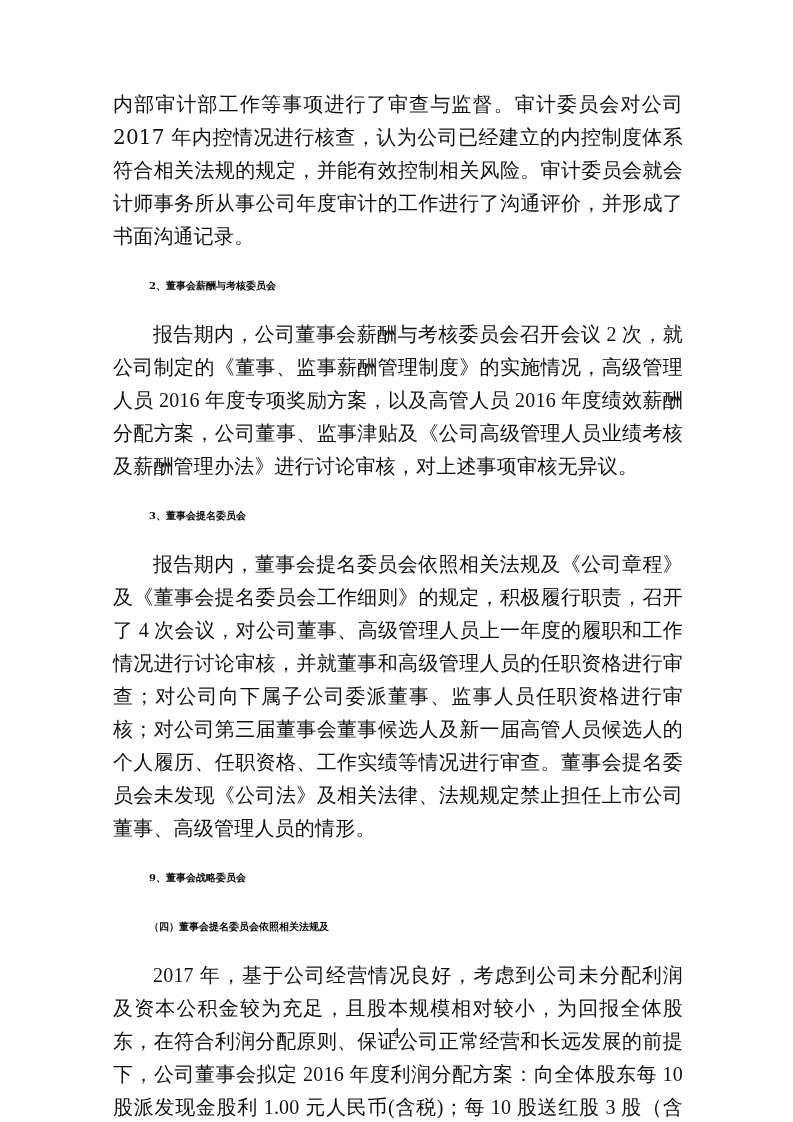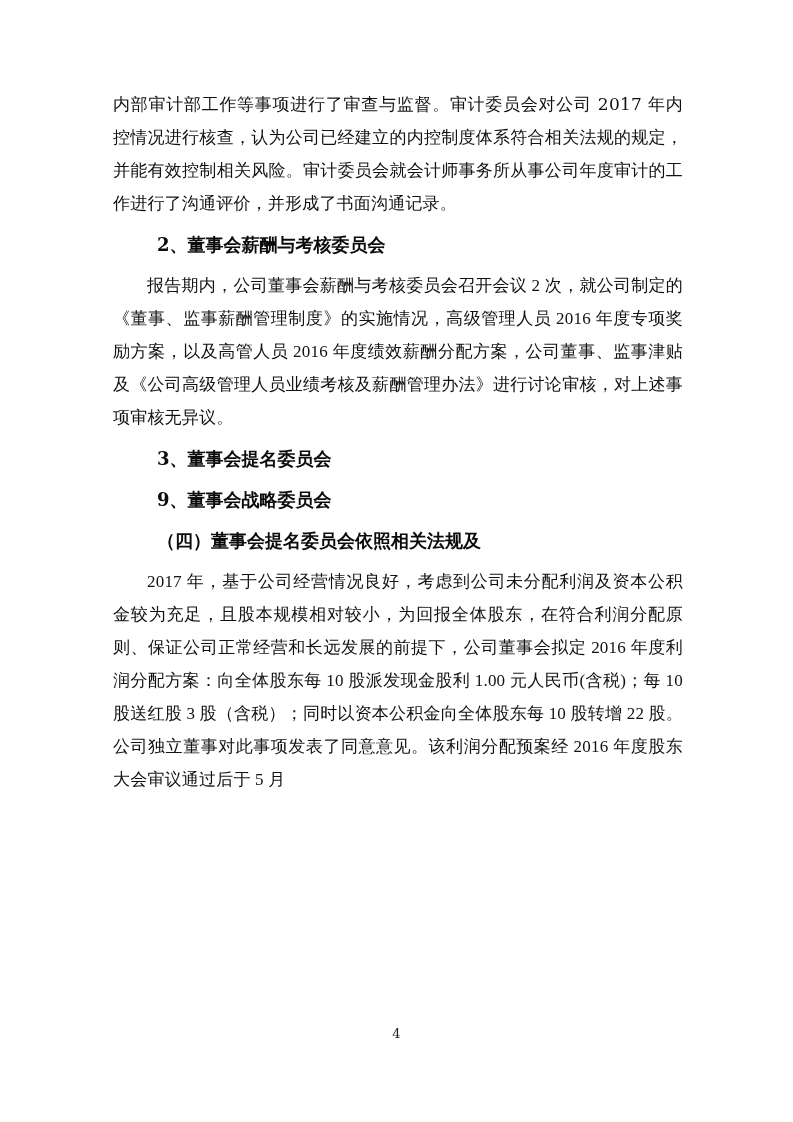--- a/index.html
+++ b/index.html
@@ -19,39 +19,39 @@
     box-sizing: border-box;
     overflow: hidden;
   }
   .page-inner {
     position: absolute;
     left: 113px;
     top: 88px;
     width: 570px;
   }
   .para {
-    font-size: 17px;
+    font-size: 20px;
     line-height: 33px;
     color: #111111;
     text-align: justify;
     text-justify: inter-ideograph;
     margin: 0;
     letter-spacing: 0.2px;
   }
   .indent {
     text-indent: 2em;
     font-family: Liberation Serif, serif;
   }
   .heading {
-    font-size: 18px;
+    font-size: 10px;
     line-height: 33px;
     color: #0b0b0b;
     font-weight: bold;
     text-indent: 2em;
-    margin: 8px;
+    margin: 16px;
   }
   .footer {
     position: absolute;
     left: 0;
     top: 1026px;
     width: 793px;
     text-align: center;
     font-size: 13px;
     color: #1a1a1a;
   }
@@ -63,20 +63,21 @@
   <div class="page-inner">
 
     <p class="para">内部审计部工作等事项进行了审查与监督。审计委员会对公司 2017 年内控情况进行核查，认为公司已经建立的内控制度体系符合相关法规的规定，并能有效控制相关风险。审计委员会就会计师事务所从事公司年度审计的工作进行了沟通评价，并形成了书面沟通记录。</p>
 
     <p class="heading">2、董事会薪酬与考核委员会</p>
 
     <p class="para indent">报告期内，公司董事会薪酬与考核委员会召开会议 2 次，就公司制定的《董事、监事薪酬管理制度》的实施情况，高级管理人员 2016 年度专项奖励方案，以及高管人员 2016 年度绩效薪酬分配方案，公司董事、监事津贴及《公司高级管理人员业绩考核及薪酬管理办法》进行讨论审核，对上述事项审核无异议。</p>
 
     <p class="heading">3、董事会提名委员会</p>
 
+    <p class="para indent">报告期内，董事会提名委员会依照相关法规及《公司章程》及《董事会提名委员会工作细则》的规定，积极履行职责，召开了 4 次会议，对公司董事、高级管理人员上一年度的履职和工作情况进行讨论审核，并就董事和高级管理人员的任职资格进行审查；对公司向下属子公司委派董事、监事人员任职资格进行审核；对公司第三届董事会董事候选人及新一届高管人员候选人的个人履历、任职资格、工作实绩等情况进行审查。董事会提名委员会未发现《公司法》及相关法律、法规规定禁止担任上市公司董事、高级管理人员的情形。</p>
 
     <p class="heading">9、董事会战略委员会</p>
 
 
     <p class="heading">（四）董事会提名委员会依照相关法规及</p>
 
     <p class="para indent">2017 年，基于公司经营情况良好，考虑到公司未分配利润及资本公积金较为充足，且股本规模相对较小，为回报全体股东，在符合利润分配原则、保证公司正常经营和长远发展的前提下，公司董事会拟定 2016 年度利润分配方案：向全体股东每 10 股派发现金股利 1.00 元人民币(含税)；每 10 股送红股 3 股（含税）；同时以资本公积金向全体股东每 10 股转增 22 股。公司独立董事对此事项发表了同意意见。该利润分配预案经 2016 年度股东大会审议通过后于 5 月</p>
 
   </div>
 

